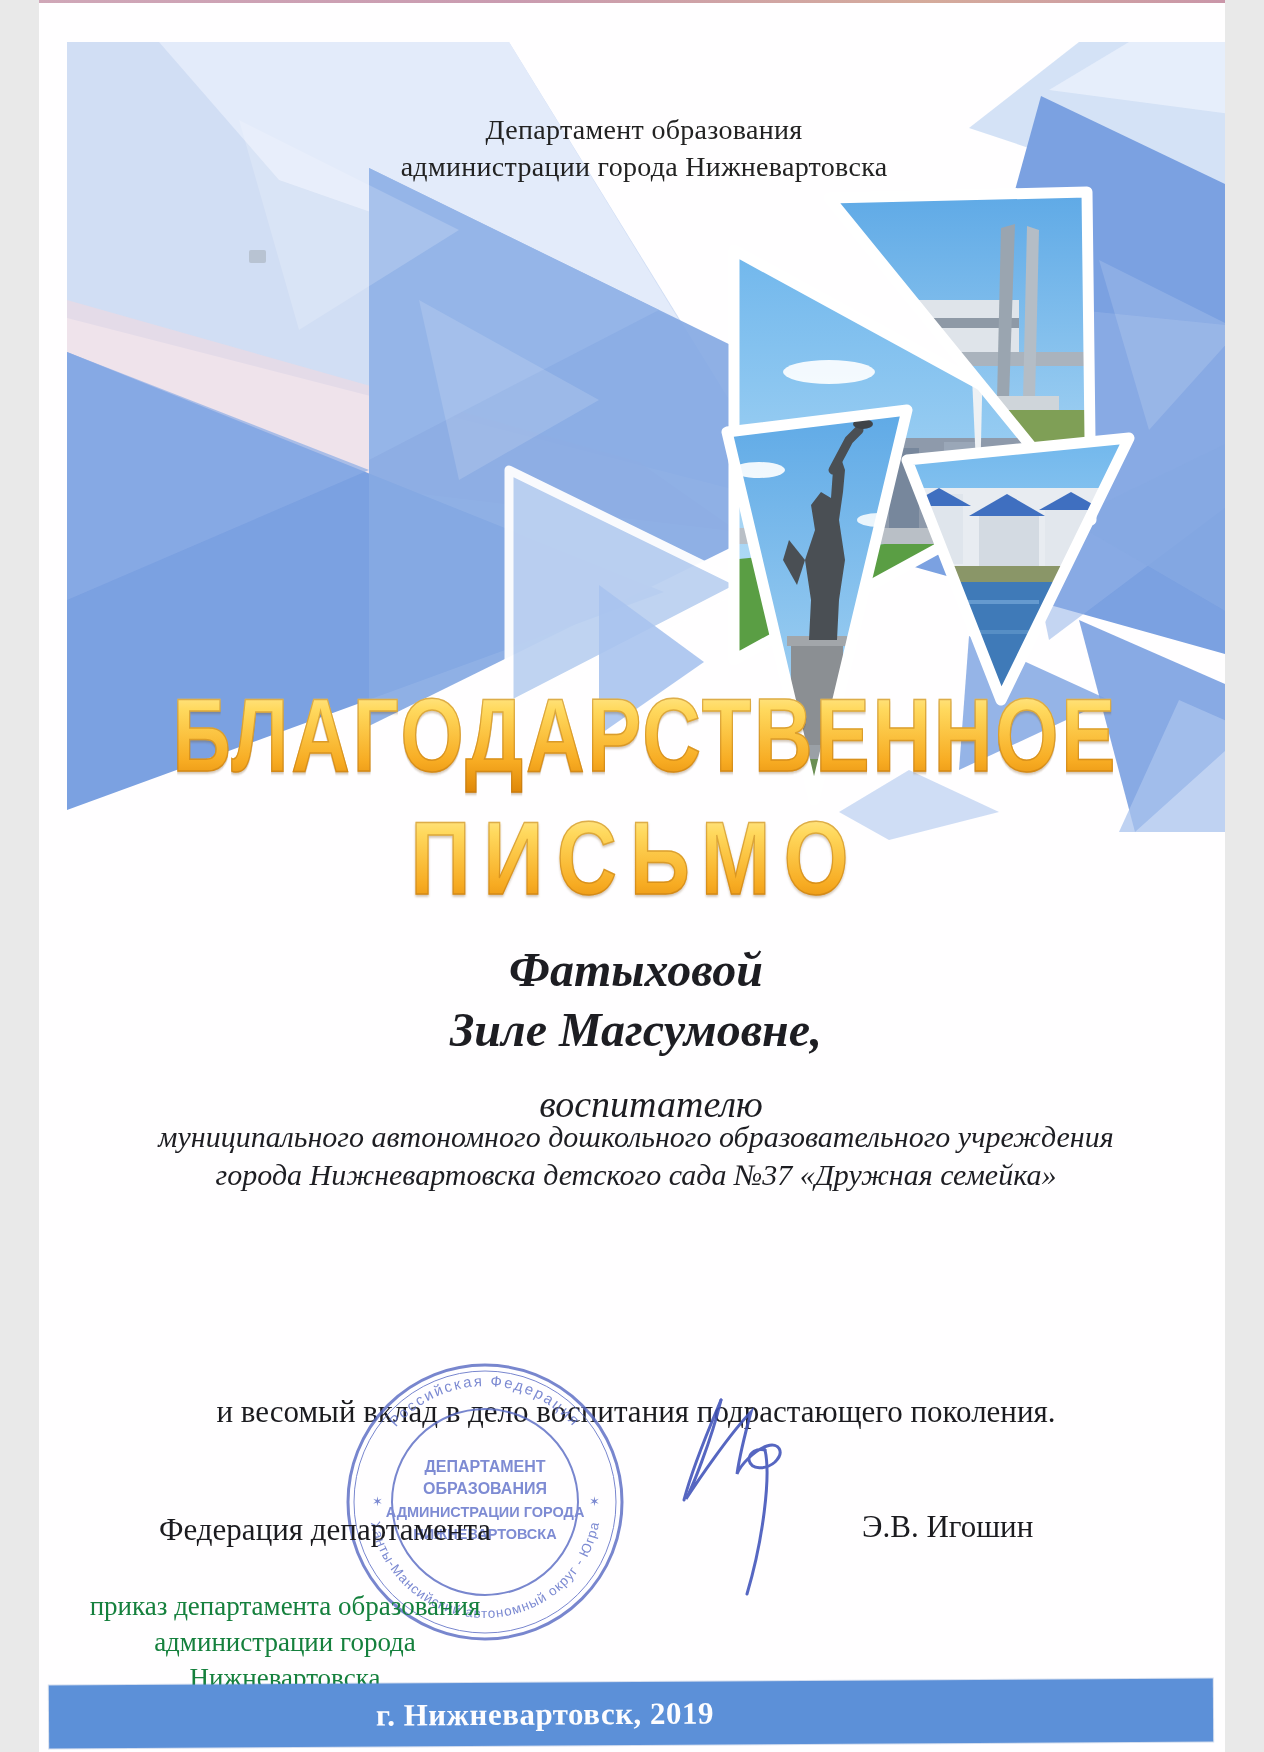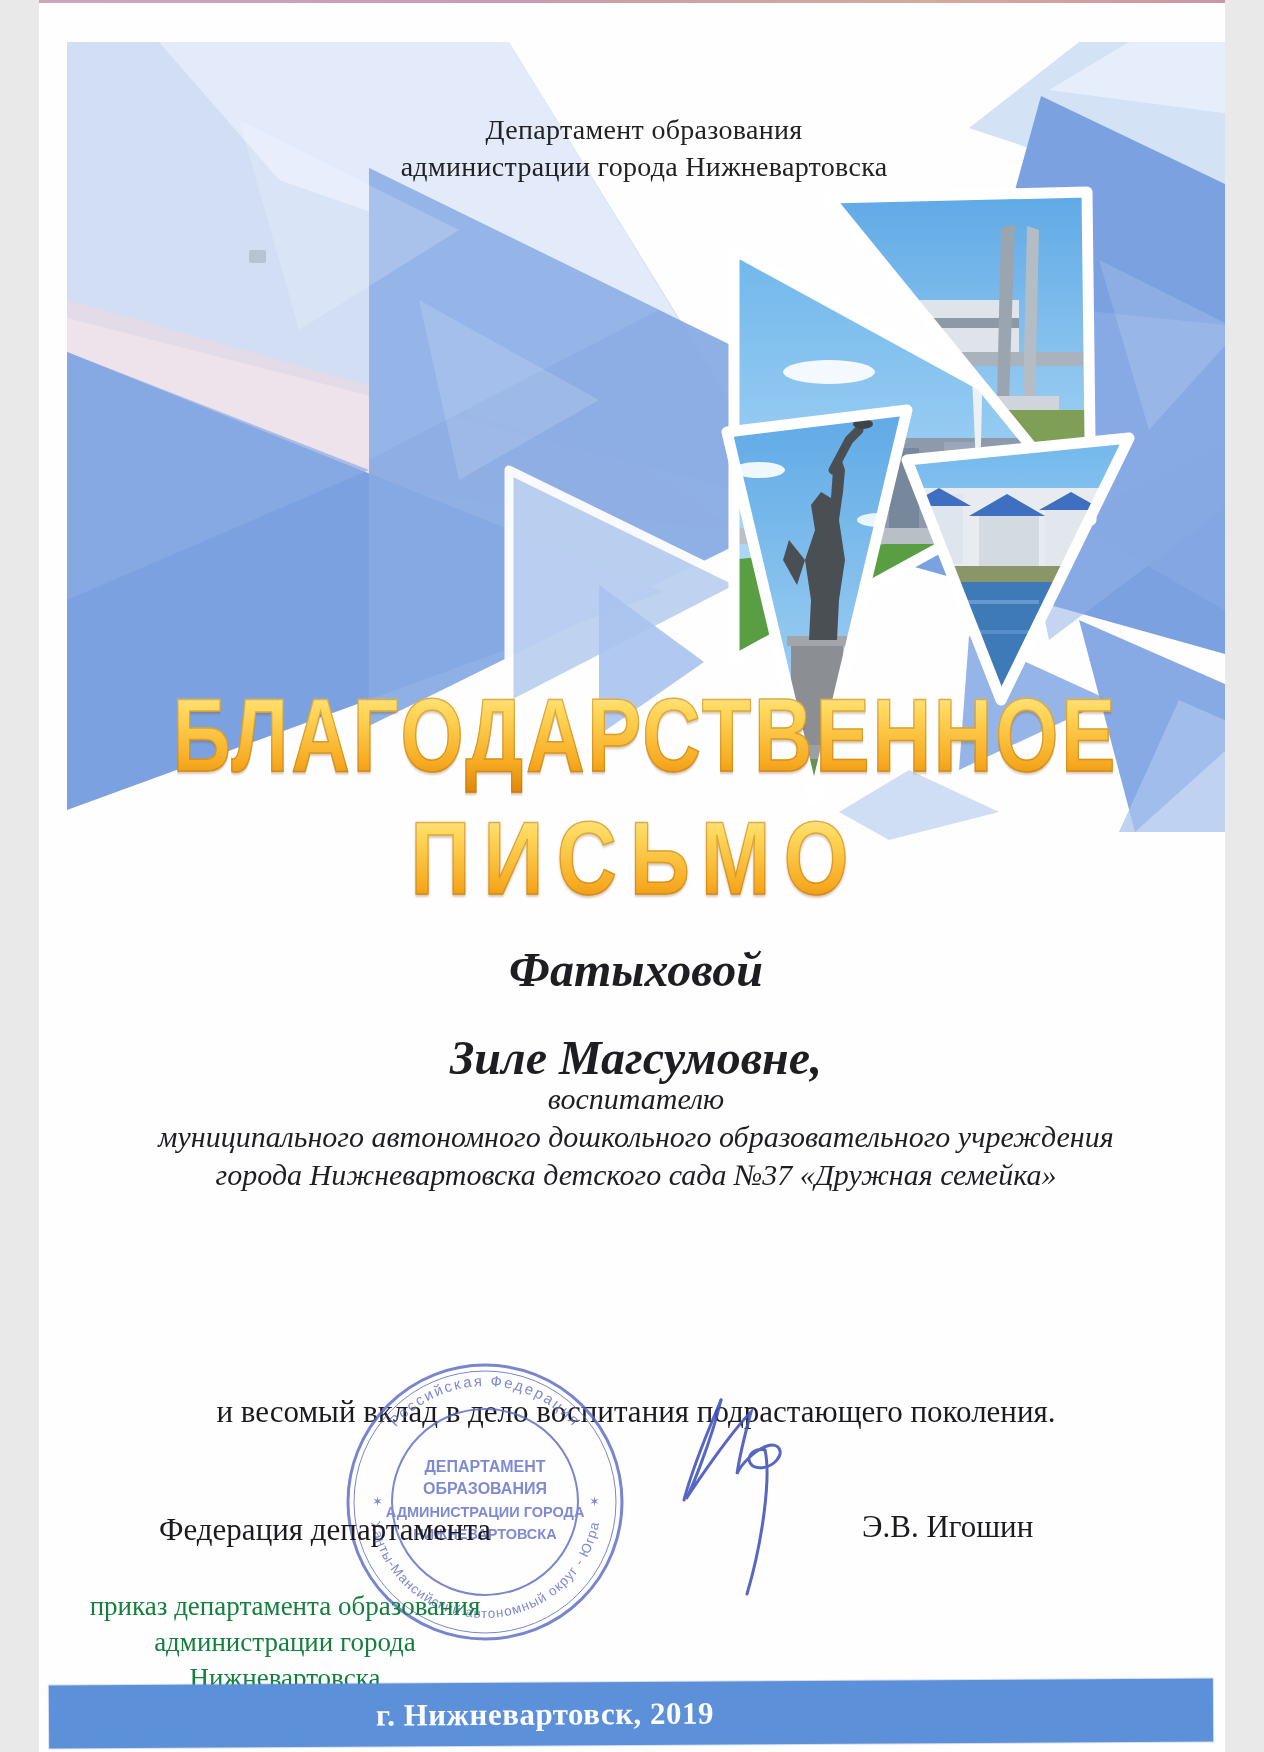--- a/index.html
+++ b/index.html
@@ -25,22 +25,22 @@
     background:linear-gradient(180deg,#fff2b4 0%, #ffd95e 28%, #f7ab22 72%, #dd8406 100%);
     -webkit-background-clip:text; background-clip:text; color:transparent;
     -webkit-text-stroke:1.5px rgba(180,110,18,.45);
     filter:drop-shadow(0 2px 1px rgba(110,70,15,.30));
   }
   .gold-line1{font-size:104px; letter-spacing:.035em; transform:scaleX(.78); transform-origin:center;}
   .gold-line2{font-size:104px; letter-spacing:.16em; transform:scaleX(.80); transform-origin:center; margin-top:4px;}
 
   .recipient{position:absolute; left:0; width:1194px; text-align:center; color:#1d1d22;}
   .r-surname{top:942px; font-size:48px; font-style:italic; font-weight:bold;}
-  .r-name{top:1002px; font-size:48px; font-style:italic; font-weight:bold;margin-top:28px;}
-  .r-pos{top:1082px; font-size:30px; font-style:italic;}
+  .r-name{top:1002px; font-size:48px; font-style:italic; font-weight:bold;}
+  .r-pos{top:1082px; font-size:38px; font-style:italic;padding-left:15px;}
   .r-org1{top:1120px; font-size:30px; font-style:italic;}
   .r-org2{top:1158px; font-size:30px; font-style:italic;}
 
   .body-line{position:absolute; left:0; width:1194px; text-align:center; font-size:31px; color:#1b1b1f;}
   .b1{top:1314px;} .b2{top:1354px;margin-top:40px;}
 
   .sig-label{position:absolute; left:120px; top:1512px; font-size:31px; color:#1b1b1f;}
   .sig-name{position:absolute; left:823px; top:1509px; font-size:31px; color:#1b1b1f;}
 
   .stamp{position:absolute; left:300px; top:1356px; width:292px; height:292px; opacity:.82;}

